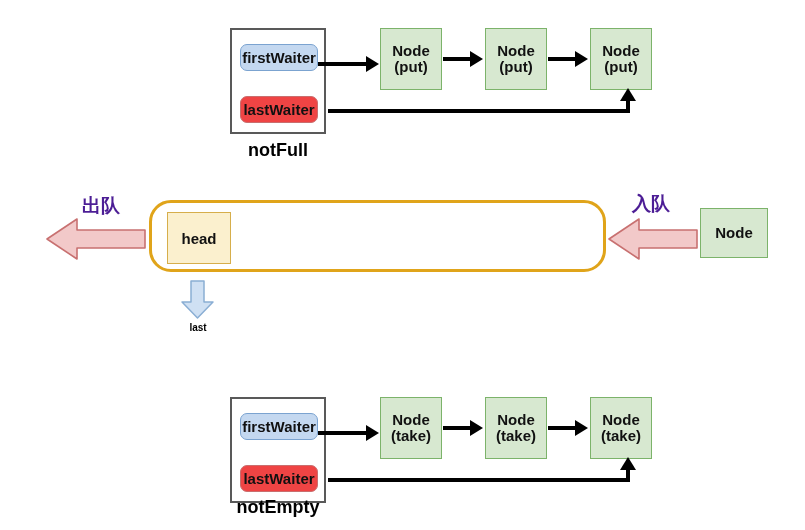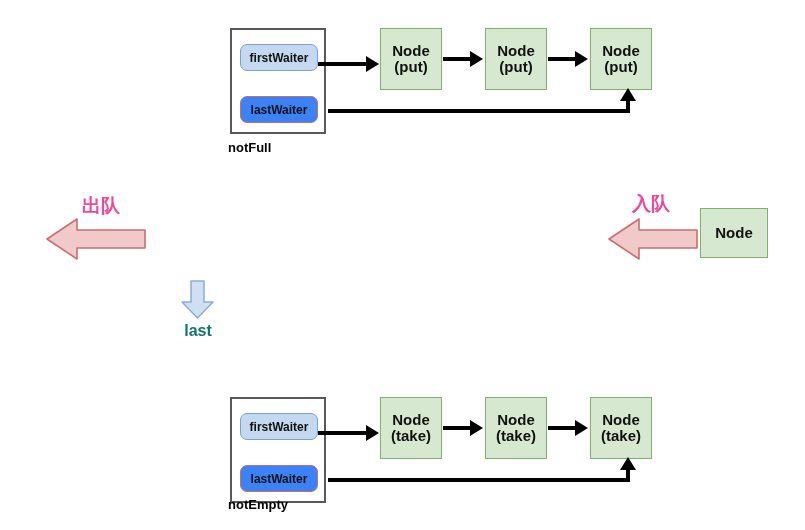--- a/index.html
+++ b/index.html
@@ -33,45 +33,46 @@
 
   
   .waiter-box {
     width: 96px;
     height: 106px;
     border: 2.5px solid #595959;
     background: #ffffff;
     box-sizing: border-box;
   }
   .waiter-label {
-    font-size: 13px;
+    font-size: 18px;
     font-weight: bold;
     color: #000000;
+    text-align: center;
     width: 100px;
     white-space: nowrap;
   }
   .chip {
     width: 78px;
     height: 27px;
     border-radius: 7px;
     box-sizing: border-box;
     display: flex;
     align-items: center;
     justify-content: center;
-    font-size: 12px;
+    font-size: 15px;
     font-weight: bold;
     color: #111111;
     white-space: nowrap;
   }
   .chip-first {
     background: #c4d8f0;
     border: 1.6px solid #7ba3d0;
   }
   .chip-last {
-    background: #3b82f6;
+    background: #ef4444;
     border: 1.6px solid #c96e6e;
   }
 
   
   .node {
     width: 62px;
     height: 62px;
     background: #d7e8d0;
     border: 1.8px solid #7cb36a;
     box-sizing: border-box;
@@ -138,27 +139,27 @@
   }
 
   
   .pink-arrow { display: block; }
   .blue-arrow { display: block; }
 
   .cn-label {
     font-family: "Liberation Serif", serif;
     font-size: 19px;
     font-weight: bold;
-    color: #ec4899;
+    color: #4c1d95;
     white-space: nowrap;
   }
   .plain-label {
-    font-size: 16px;
-    font-weight: bold;
-    color: #0f766e;
+    font-size: 10px;
+    font-weight: bold;
+    color: #000000;
     white-space: nowrap;
     text-align: center;
   }
 </style>
 </head>
 <body>
 
 <div id="canvas">
 
 
@@ -196,20 +197,25 @@
 
   <div class="abs hline" style="left:328px; top:109px; width:302px;"></div>
   <div class="abs vline" style="left:626px; top:100px; height:13px;"></div>
   <div class="abs arrow-up" style="left:620px; top:88px;"></div>
 
   <div class="abs cn-label" style="left:82px; top:193px;">出队</div>
   <svg class="abs pink-arrow" style="left:45px; top:216px;" width="102" height="46" viewBox="0 0 102 46">
     <polygon points="2,23 32,3 32,14 100,14 100,32 32,32 32,43" fill="#f2c9c9" stroke="#c87070" stroke-width="1.6" stroke-linejoin="round"></polygon>
   </svg>
 
+  <div class="abs queue" style="left:149px; top:200px;">
+    <div class="abs head-box" style="left:15px; top:9px;">
+      <span>head</span>
+    </div>
+  </div>
 
   <svg class="abs blue-arrow" style="left:180px; top:280px;" width="35" height="40" viewBox="0 0 35 40">
     <polygon points="11,1 24,1 24,22 33,22 17.5,38 2,22 11,22" fill="#cfe0f3" stroke="#8aaed4" stroke-width="1.5" stroke-linejoin="round"></polygon>
   </svg>
   <div class="abs plain-label" style="left:170px; top:322px; width:56px;">last</div>
 
   <div class="abs cn-label" style="left:632px; top:191px;">入队</div>
   <svg class="abs pink-arrow" style="left:607px; top:216px;" width="92" height="46" viewBox="0 0 92 46">
     <polygon points="2,23 32,3 32,14 90,14 90,32 32,32 32,43" fill="#f2c9c9" stroke="#c87070" stroke-width="1.6" stroke-linejoin="round"></polygon>
   </svg>

